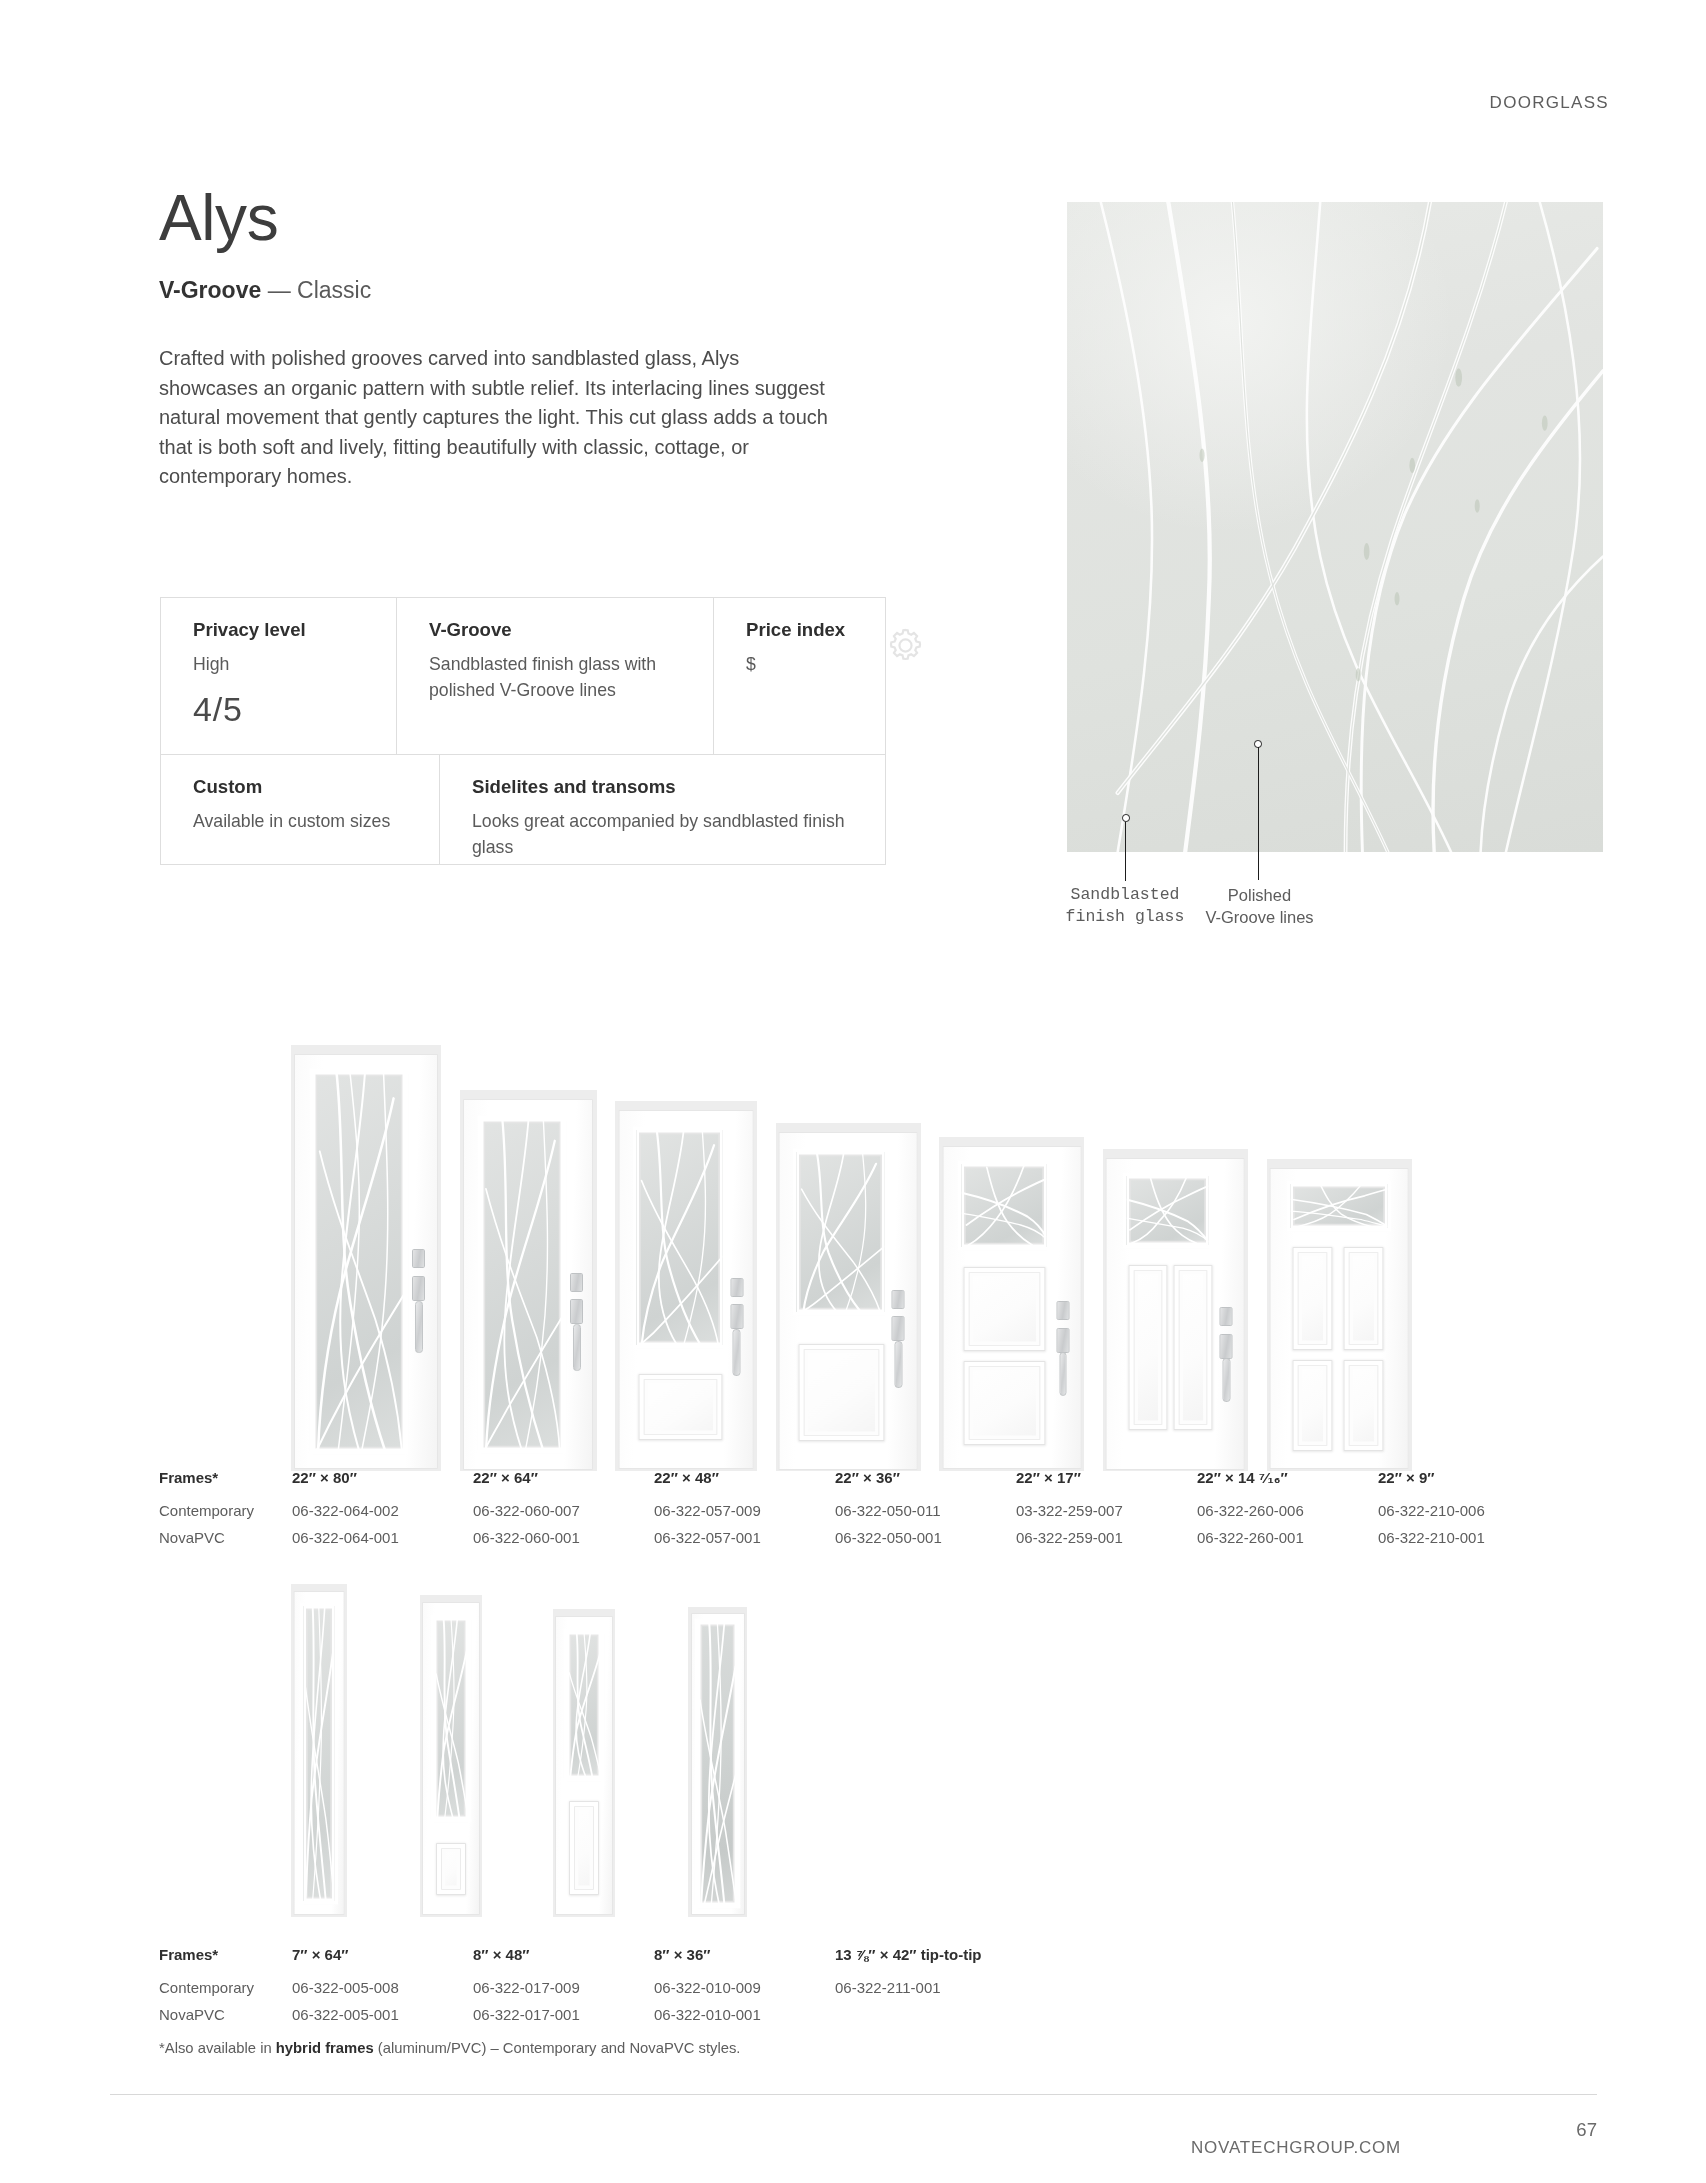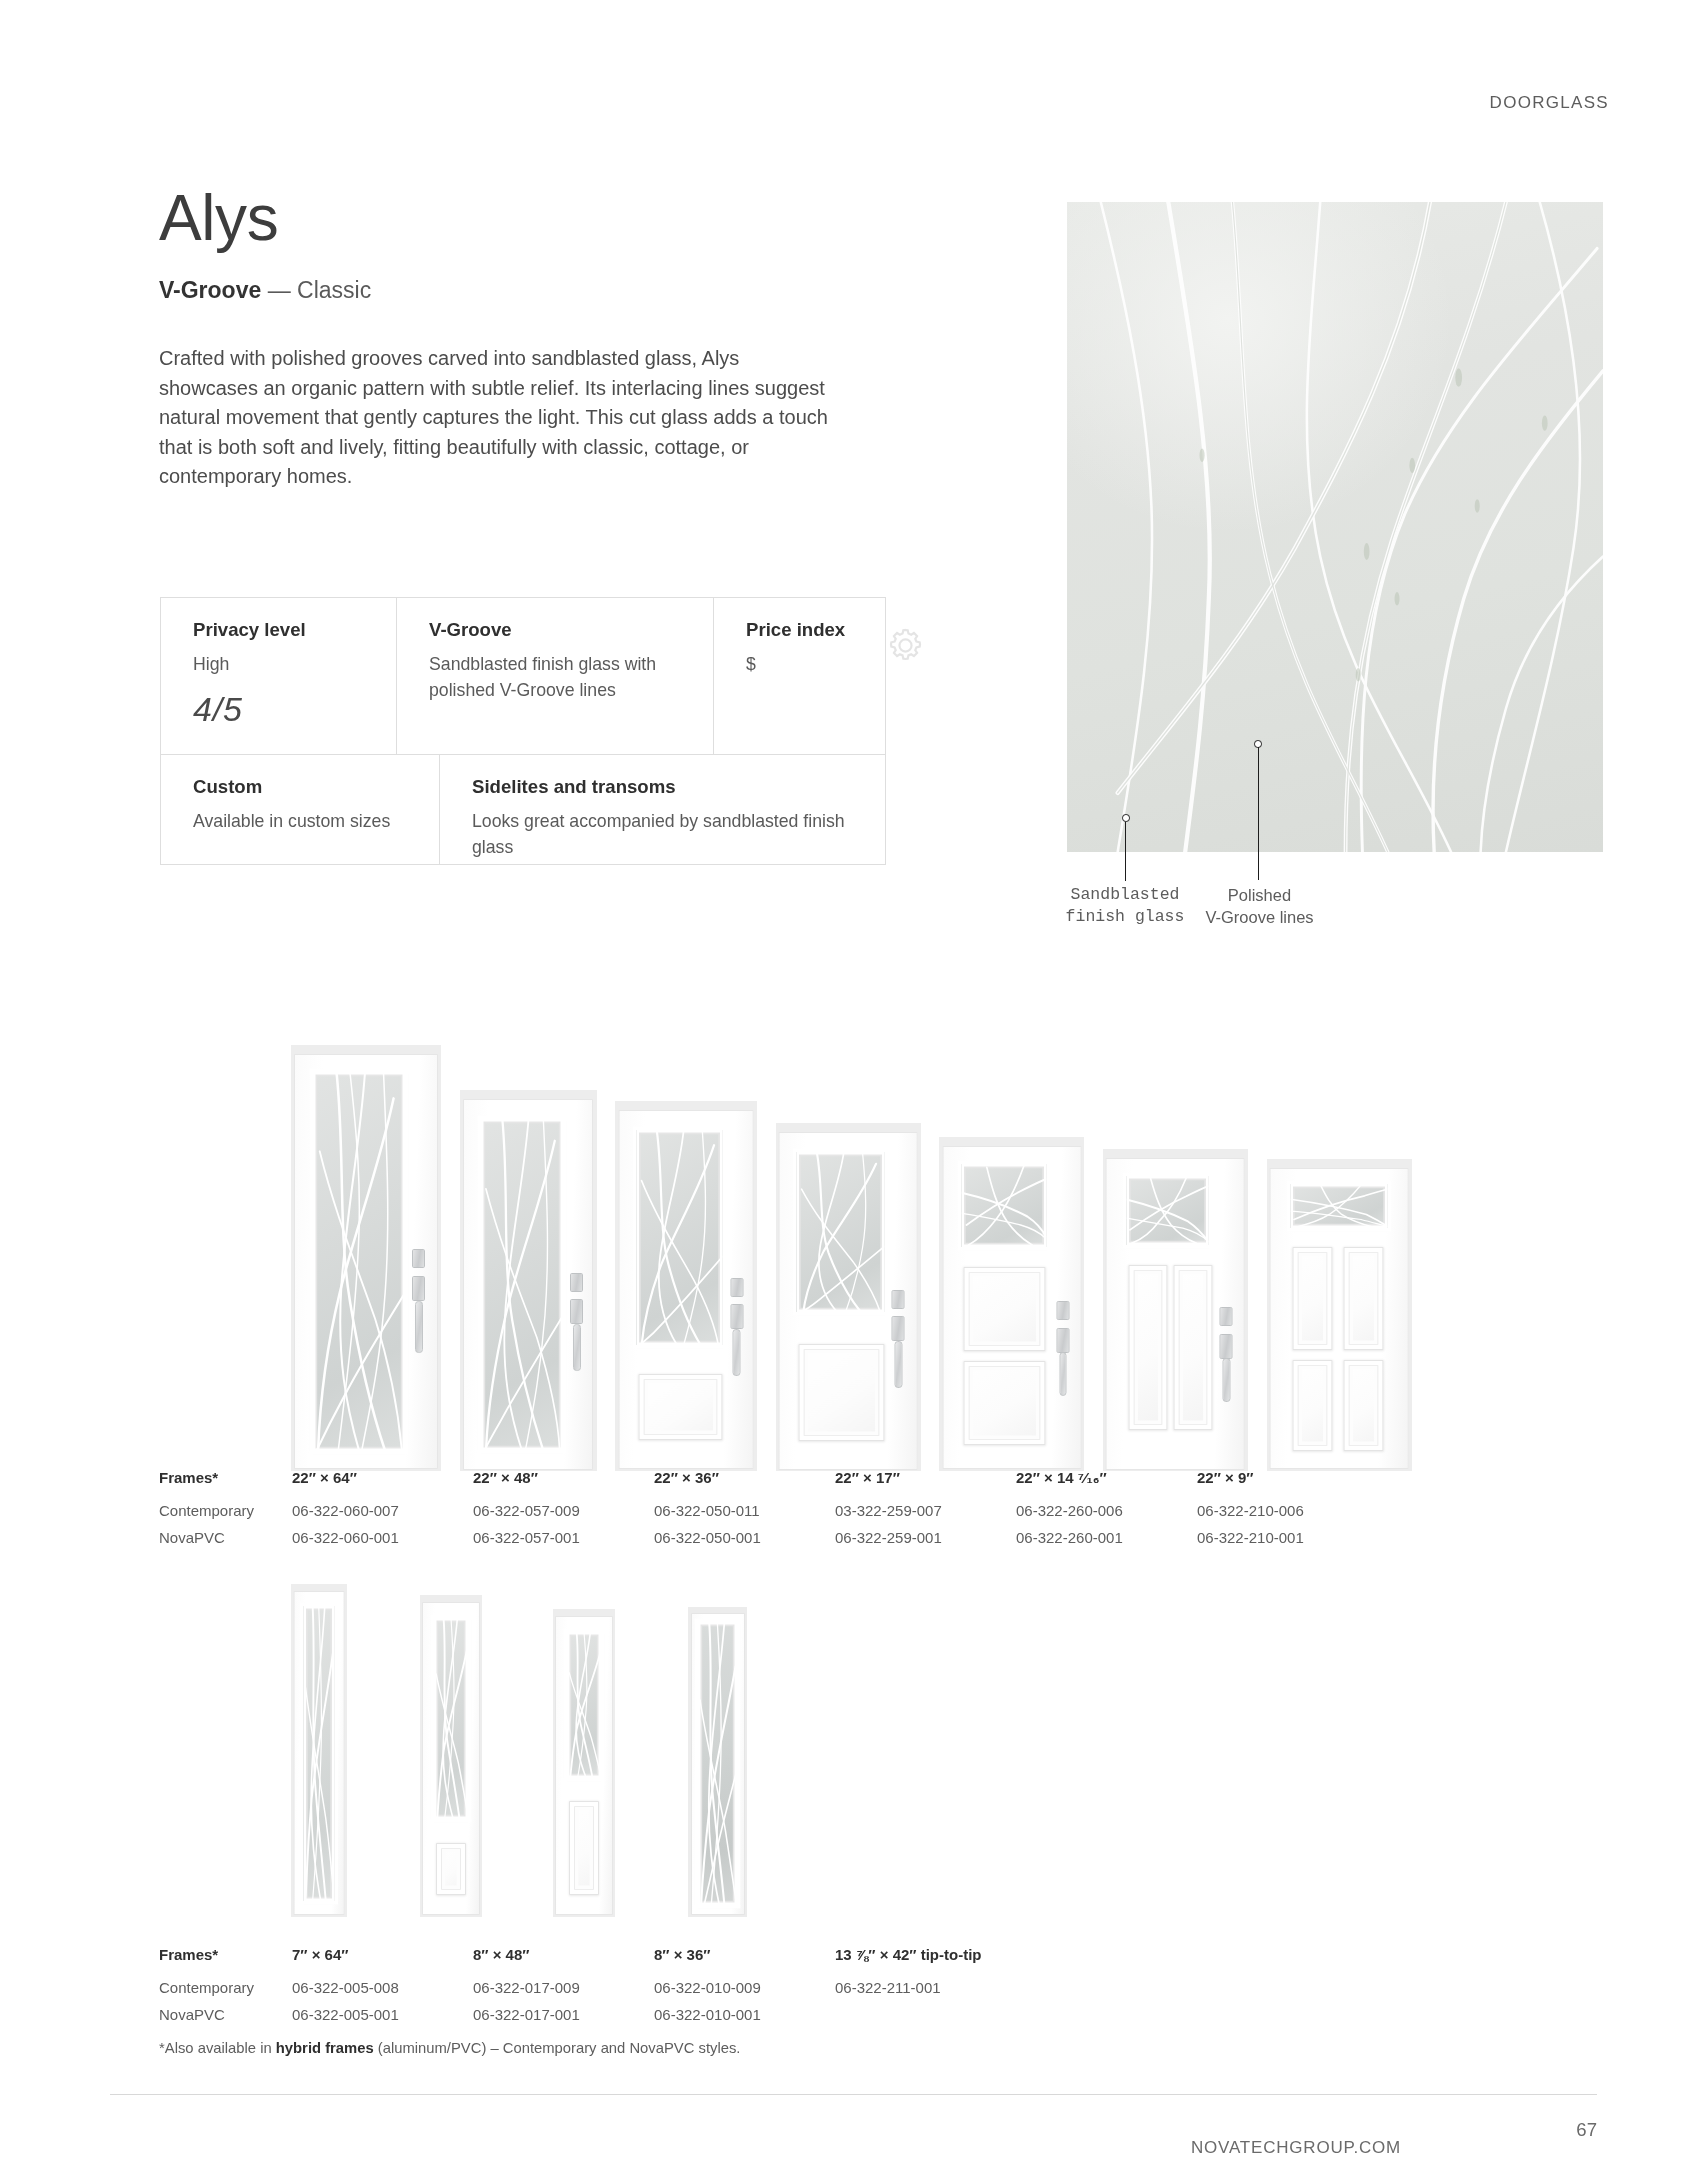--- a/index.html
+++ b/index.html
@@ -45,21 +45,21 @@
   .spec-cell { padding: 20px 23.6px 0 32px; position: relative; }
   .spec-cell + .spec-cell { border-left: 0.8px solid #dedede; }
   .c-privacy { width: 235px; }
   .c-vgroove { width: 317px; }
   .c-price   { width: 172px; }
   .c-side    { width: 445px; }
   .c-custom  { width: 278px; }
   .spec-label { font-size: 18.6px; font-weight: 700; color: #2f2f2f; line-height: 1.25; }
   .spec-value { font-size: 17.7px; color: #5a5a5a; line-height: 1.48; margin-top: 9.3px; }
   .privacy-score {
-    font-size: 34px; font-style: italic; font-weight: 300;
+    font-size: 34px; font-weight: 300;
     color: #4a4a4a; margin-top: 13.5px; letter-spacing: 0.8px;
   }
   .gear-icon {
     position: absolute; right: -44px; top: 23.6px;
     width: 47px; height: 47px; opacity: 0.95;
   }
 
   
   .glass-photo {
     position: absolute; left: 1067px; top: 202px;
@@ -426,20 +426,25 @@
 </div>
 
 <div class="frames-table" id="frames-table-1">
   <div class="ft-grid">
     <div class="ft-col labels" style="width:133px;">
       <div class="ft-head">Frames*</div>
       <div class="ft-cellrow">Contemporary</div>
       <div class="ft-cellrow">NovaPVC</div>
     </div>
     <div class="ft-col" style="width:181px;">
+      <div class="ft-head">22″ × 80″</div>
+      <div class="ft-cellrow">06-322-064-002</div>
+      <div class="ft-cellrow">06-322-064-001</div>
+    </div>
+    <div class="ft-col" style="width:181px;">
       <div class="ft-head">22″ × 64″</div>
       <div class="ft-cellrow">06-322-060-007</div>
       <div class="ft-cellrow">06-322-060-001</div>
     </div>
     <div class="ft-col" style="width:181px;">
       <div class="ft-head">22″ × 48″</div>
       <div class="ft-cellrow">06-322-057-009</div>
       <div class="ft-cellrow">06-322-057-001</div>
     </div>
     <div class="ft-col" style="width:181px;">

